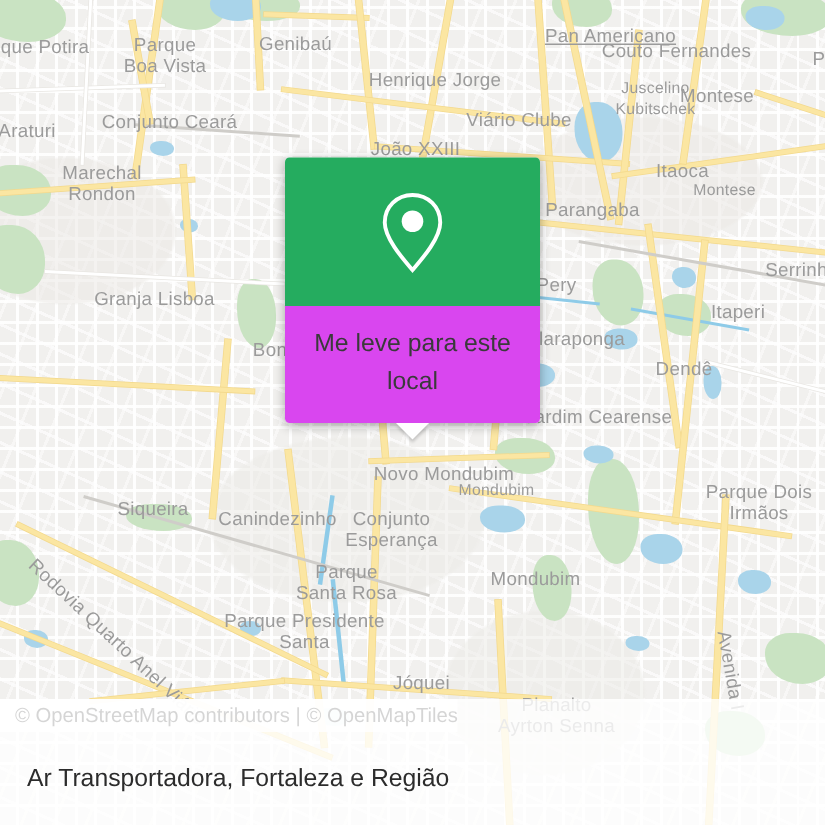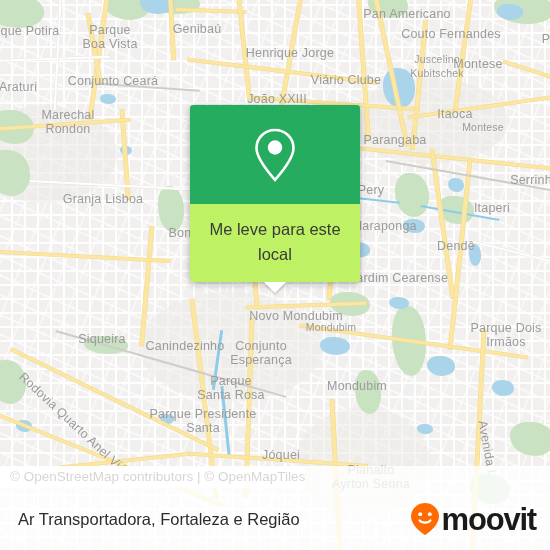--- a/index.html
+++ b/index.html
@@ -50,21 +50,21 @@
     transform:translate(-50%,-50%);font-family:"Liberation Sans", sans-serif;}
   .lbl.sm{font-size:10.5px;}
   .lbl.rot{transform-origin:center;}
 
   
   .popup{position:absolute;left:190px;top:105px;width:170px;
     border-radius:3px;box-shadow:0 2px 7px rgba(0,0,0,.33);
     background:#fff;overflow:visible;}
   .popup-head{height:99px;background:#25ac5f;border-radius:3px 3px 0 0;
     display:flex;align-items:center;justify-content:center;}
-  .popup-body{padding:13px 12px 15px;text-align:center;background:#bef264;border-radius:0 0 3px 3px;}
+  .popup-body{padding:13px 12px 15px;text-align:center;background:#d946ef;border-radius:0 0 3px 3px;}
   .popup-body .txt{font-size:16.5px;line-height:25px;color:#3a3a3a;
     font-family:"Liberation Sans", sans-serif;}
   .tail{position:absolute;left:50%;bottom:-11px;margin-left:-11px;width:0;height:0;
     border-left:11px solid transparent;border-right:11px solid transparent;
     border-top:11px solid #fff;filter:drop-shadow(0 2px 1px rgba(0,0,0,.18));}
 
   
   .bottom{position:absolute;left:0;right:0;bottom:0;height:84px;
     background:rgba(255,255,255,.80);}
   .attrib{position:absolute;left:0;top:466px;height:22px;line-height:22px;
@@ -171,21 +171,21 @@
     <div class="road mid" style="left:60px;top:-10px;width:2px;height:120px;transform:rotate(3deg);"></div>
     <div class="road mid" style="left:470px;top:240px;width:90px;height:2px;transform:rotate(14deg);"></div>
     <div class="road rail" style="left:386px;top:160px;width:170px;height:2px;transform:rotate(10deg);"></div>
     <div class="road rail" style="left:56px;top:330px;width:240px;height:2px;transform:rotate(16deg);"></div>
 
     <div id="label-layer">
         <div class="lbl" style="left: 30px; top: 31px;">que Potira</div>
         <div class="lbl" style="left: 110px; top: 37px;">Parque
 Boa Vista</div>
         <div class="lbl" style="left: 197px; top: 29px;">Genibaú</div>
-        <div class="lbl" style="left: 407px; top: 14px;">Pan Americano</div>
+        <div class="lbl" style="left: 407px; top: 24px; text-decoration: underline;">Pan Americano</div>
         <div class="lbl" style="left: 451px; top: 34px;">Couto Fernandes</div>
         <div class="lbl" style="left: 546px; top: 39px;">P</div>
         <div class="lbl" style="left: 113px; top: 81px;">Conjunto Ceará</div>
         <div class="lbl" style="left: 18px; top: 87px;">Araturi</div>
         <div class="lbl" style="left: 290px; top: 53px;">Henrique Jorge</div>
         <div class="lbl" style="left: 346px; top: 80px;">Viário Clube</div>
         <div class="lbl sm" style="left: 437px; top: 66px;">Juscelino
 Kubitschek</div>
         <div class="lbl" style="left: 478px; top: 64px;">Montese</div>
         <div class="lbl" style="left: 455px; top: 114px;">Itaoca</div>
@@ -234,24 +234,15 @@
       <div class="txt">Me leve para este local</div>
     </div>
     <div class="tail"></div>
   </div>
 
   <div class="attrib">© OpenStreetMap contributors | © OpenMapTiles</div>
 
   <div class="bottom"></div>
   <div class="titlebar">
     <div class="page-title">Ar Transportadora, Fortaleza e Região</div>
-    <div class="brand">
-      <svg width="30" height="34" viewBox="0 0 30 34">
-        <path d="M15 1 C7.3 1 1 7.1 1 14.6 C1 22.6 10.3 30.3 15 33 C19.7 30.3 29 22.6 29 14.6 C29 7.1 22.7 1 15 1 Z" fill="#ff6b00"></path>
-        <circle cx="10.2" cy="12.2" r="1.9" fill="#ffffff"></circle>
-        <circle cx="19.8" cy="12.2" r="1.9" fill="#ffffff"></circle>
-        <path d="M9.5 18.4 C11.6 21.4 18.4 21.4 20.5 18.4" fill="none" stroke="#ffffff" stroke-width="2.1" stroke-linecap="round"></path>
-      </svg>
-      <span class="brand-word">moovit</span>
-    </div>
   </div>
 
 </div>
 
 </body></html>

